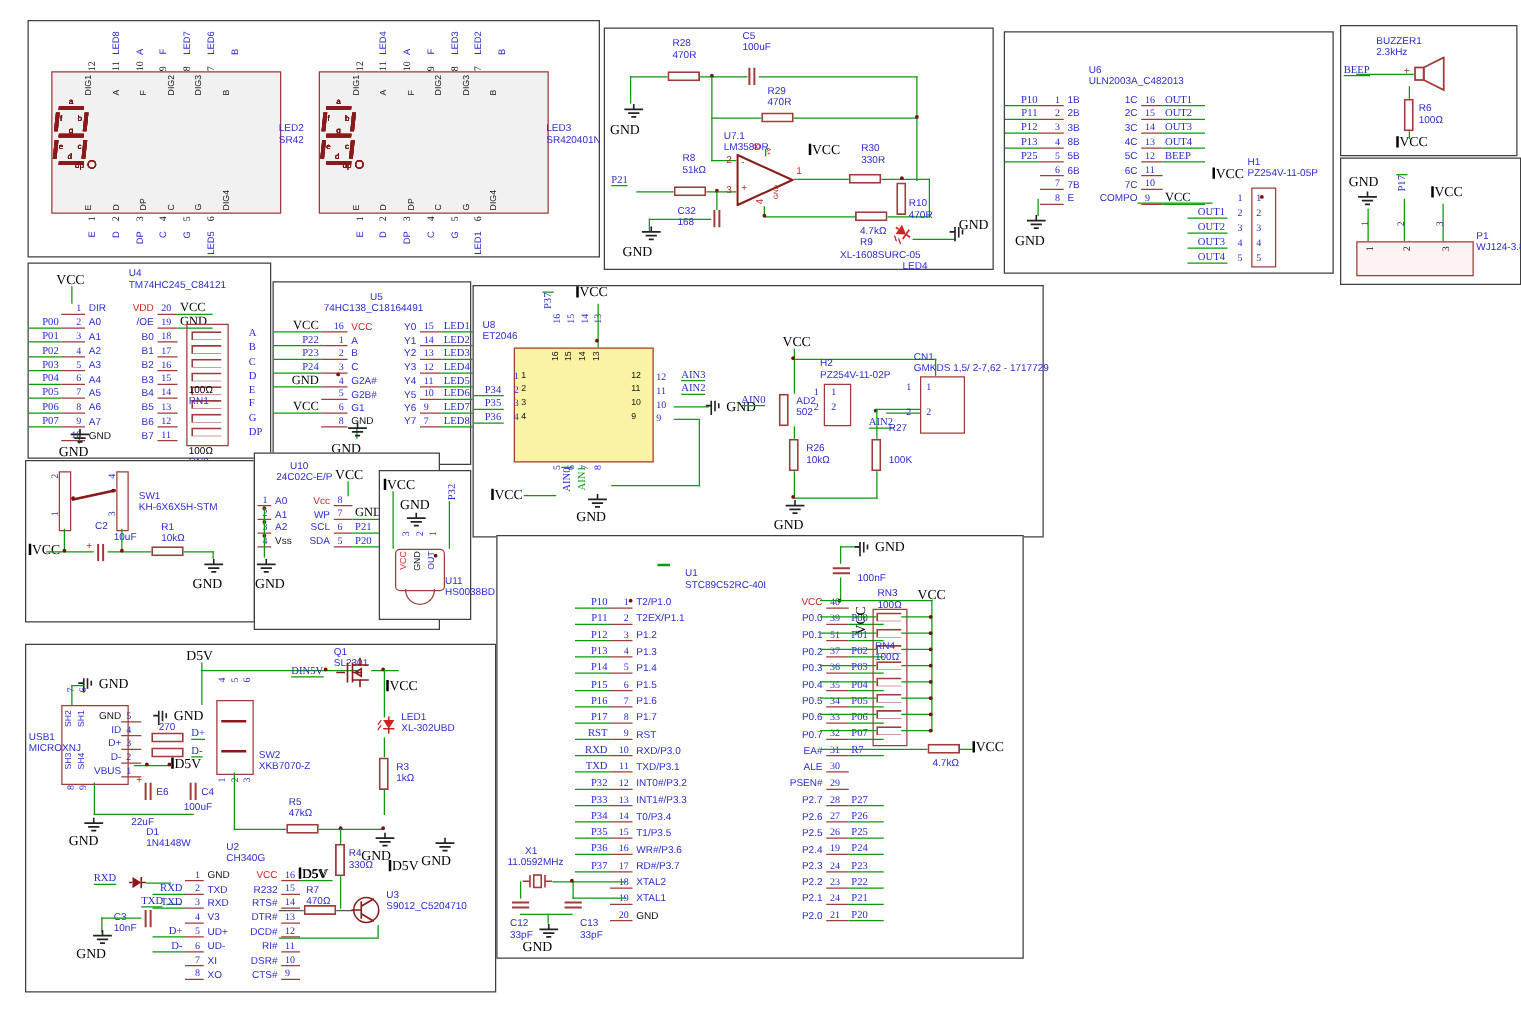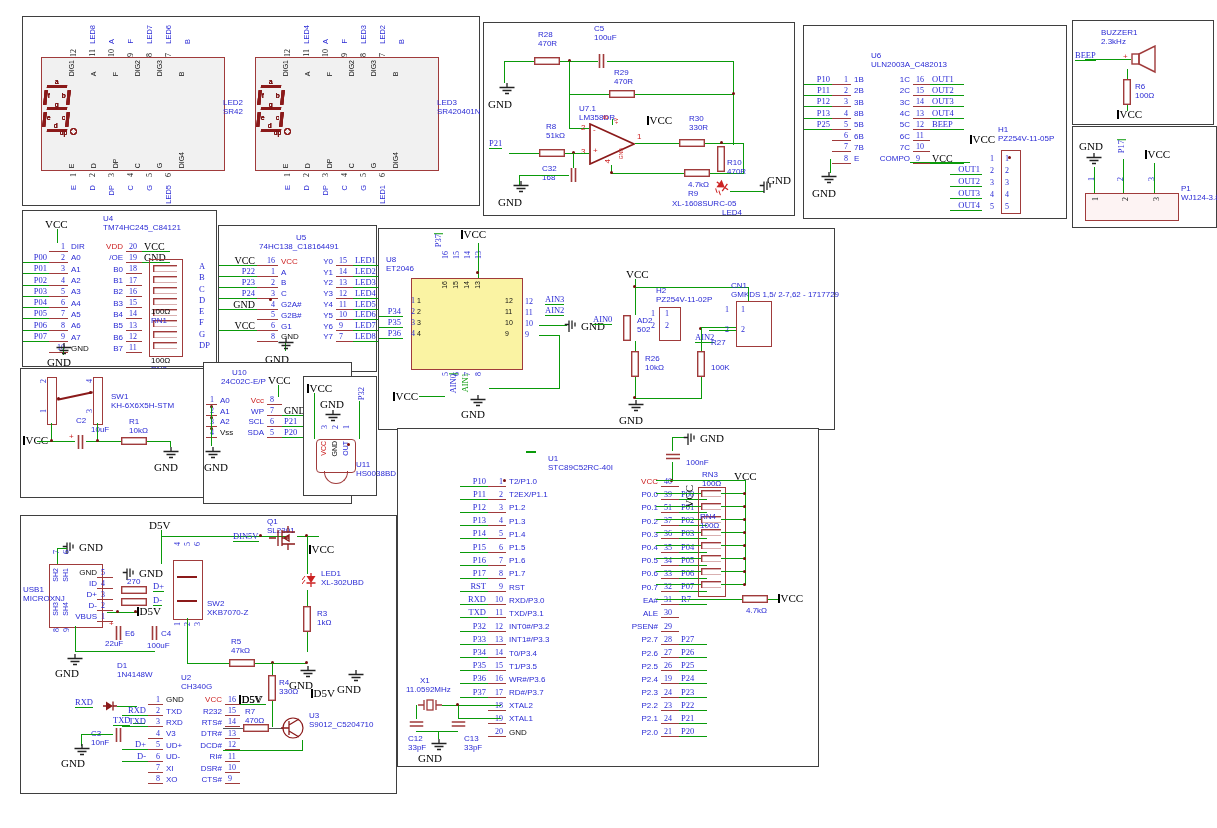--- a/index.html
+++ b/index.html
@@ -1200,21 +1200,21 @@
     <span class="net anet" style="left:132px;top:80px">D-</span>
     <div class="pow" style="left:116px;top:90px"><span class="tick"></span><span>D5V</span></div>
     <div class="w" style="left:86px;top:96px;width:30px;height:1.2px"></div>
     <div class="dot" style="left:95px;top:94px"></div>
     <div class="dot" style="left:113px;top:94px"></div>
     <div class="rd" style="left:88px;top:104px">+</div>
     <svg class="cmp" style="left:92px;top:110px;width:11px;height:14px">
         <use href="#scap"></use>
       </svg>
     <div class="bl" style="left:104px;top:114px">E6</div>
-    <div class="bl" style="left:84px;top:124px">22uF</div>
+    <div class="bl" style="left:84px;top:138px">22uF</div>
     <svg class="cmp" style="left:128px;top:110px;width:11px;height:14px">
         <use href="#scap"></use>
       </svg>
     <div class="bl" style="left:140px;top:114px">C4</div>
     <div class="bl" style="left:126px;top:126px">100uF</div>
     <div class="w" style="left:54px;top:110px;width:1.2px;height:26px"></div>
     <div class="w" style="left:54px;top:135px;width:80px;height:1.2px"></div>
     <svg class="cmp" style="left:45px;top:138px;width:18px;height:13px">
         <use href="#sgnd"></use>
       </svg>

